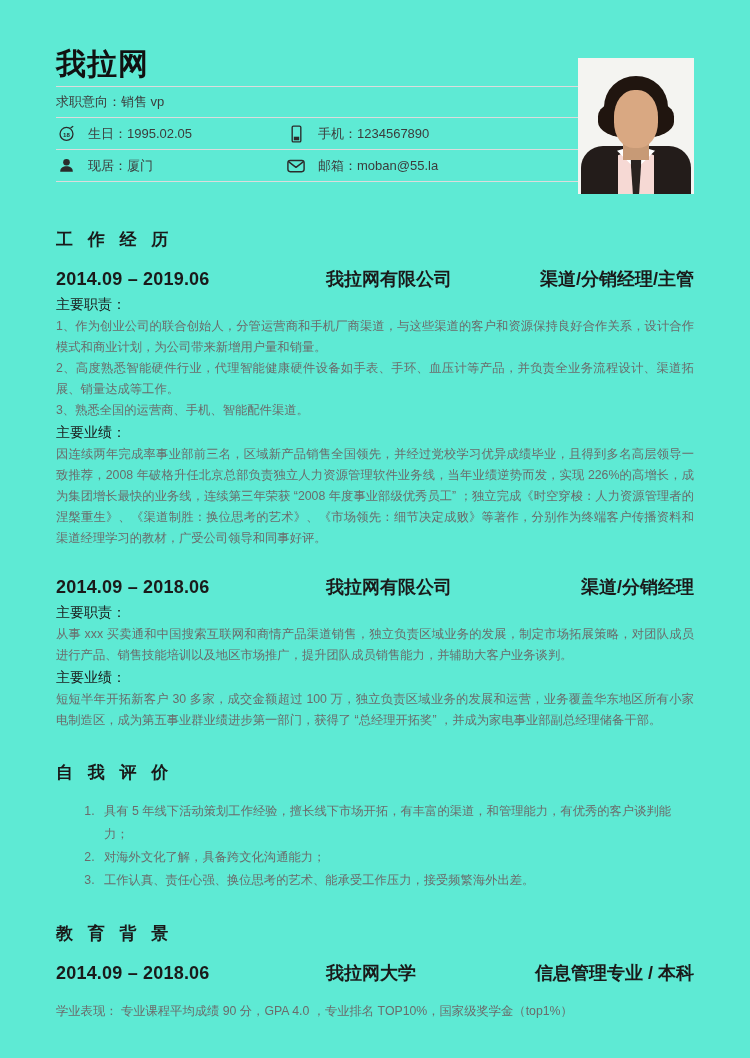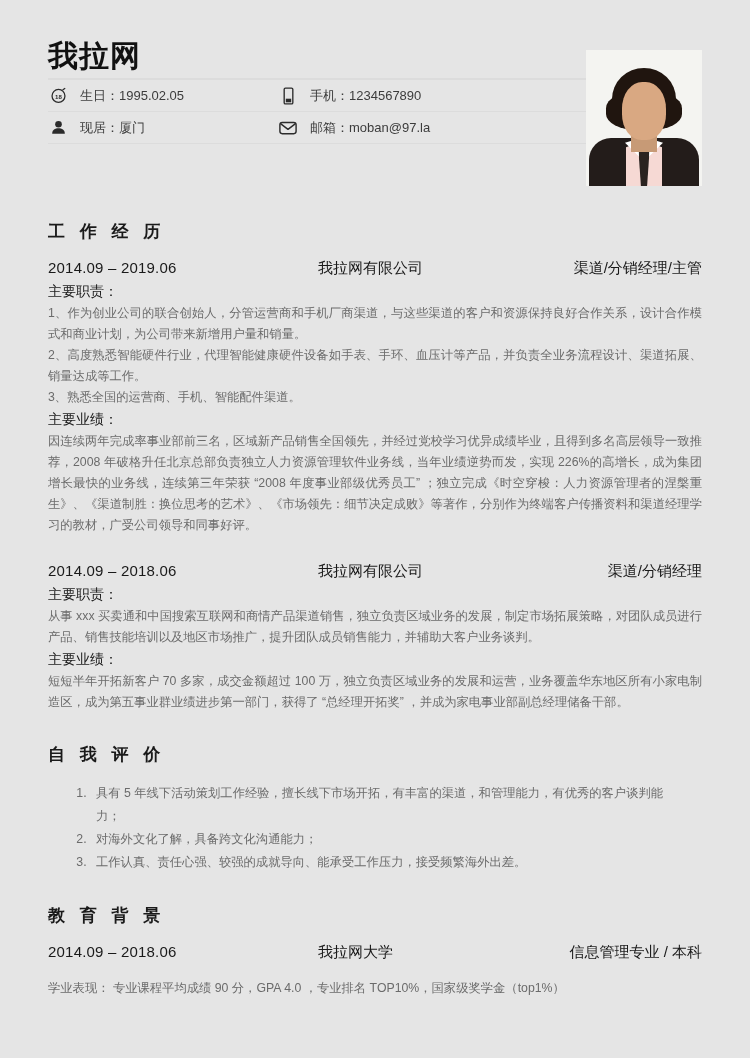--- a/index.html
+++ b/index.html
@@ -6,22 +6,22 @@
   html, body {
     width: 750px;
     height: 1058px;
     background: #ffffff;
     font-family: "Liberation Sans", "DejaVu Sans", sans-serif;
   }
   .page {
     position: relative;
     width: 750px;
     height: 1058px;
-    background: #e5e5e5;
-    padding: 0;
+    background: #5eead4;
+    padding: 8px;
     overflow: hidden;
   }
 
   
   .header {
     position: relative;
     margin: 38px 48px 0 48px;
     height: 152px;
   }
   .name {
@@ -139,22 +139,22 @@
     font-weight: bold;
     color: #1a1a1a;
     letter-spacing: 5px;
     margin-top: 30px;
     margin-bottom: 16px;
   }
   .entry { margin-bottom: 6px; }
   .entry-head {
     display: flex;
     align-items: baseline;
-    font-size: 15px;
-    font-weight: normal;
+    font-size: 18px;
+    font-weight: bold;
     color: #1a1a1a;
     margin-bottom: 5px;
   }
   .eh-date { width: 270px; flex: none; letter-spacing: .2px; }
   .eh-org  { flex: 1; }
   .eh-role { text-align: left; white-space: nowrap; }
 
   .sub-label {
     font-size: 14px;
     font-weight: normal;
@@ -194,20 +194,23 @@
 </head>
 <body>
 
 <div class="page">
 
   <div class="header">
 
     <div class="name">我拉网</div>
     <div class="hdr-rule"></div>
 
+    <div class="objective-row">
+      <span>求职意向：销售 vp</span>
+    </div>
     <div class="hdr-rule"></div>
 
     <div class="info-row">
       <div class="info-cell">
         <span class="ic">
           <svg width="17" height="17" viewBox="0 0 20 20">
             <circle cx="10" cy="10.5" r="7.6" fill="none" stroke="#2b2b2b" stroke-width="1.5"></circle>
             <text x="10" y="13.6" font-size="7.2" font-family="Liberation Sans, sans-serif" font-weight="bold" fill="#2b2b2b" text-anchor="middle">18</text>
             <path d="M15.2 3.3 L17.4 1.8" stroke="#2b2b2b" stroke-width="1.5" stroke-linecap="round"></path>
           </svg>
@@ -236,21 +239,21 @@
         </span>
         <span class="txt">现居：厦门</span>
       </div>
       <div class="info-cell">
         <span class="ic">
           <svg width="18" height="14" viewBox="0 0 20 15">
             <rect x="1" y="1.4" width="18" height="12.4" rx="2.6" fill="none" stroke="#2b2b2b" stroke-width="1.6"></rect>
             <path d="M2.4 3.2 L10 9 L17.6 3.2" fill="none" stroke="#2b2b2b" stroke-width="1.6" stroke-linecap="round" stroke-linejoin="round"></path>
           </svg>
         </span>
-        <span class="txt">邮箱：moban@97.la</span>
+        <span class="txt">邮箱：moban@55.la</span>
       </div>
     </div>
     <div class="hdr-rule"></div>
 
     <div class="photo">
       <div class="bg"></div>
       <div class="suit"></div>
       <div class="shirt"></div>
       <div class="collarL"></div>
       <div class="collarR"></div>
@@ -282,30 +285,30 @@
 
     <div class="entry">
       <div class="entry-head">
         <span class="eh-date">2014.09 – 2018.06</span>
         <span class="eh-org">我拉网有限公司</span>
         <span class="eh-role">渠道/分销经理</span>
       </div>
       <div class="sub-label">主要职责：</div>
       <p class="para">从事 xxx 买卖通和中国搜索互联网和商情产品渠道销售，独立负责区域业务的发展，制定市场拓展策略，对团队成员进行产品、销售技能培训以及地区市场推广，提升团队成员销售能力，并辅助大客户业务谈判。</p>
       <div class="sub-label">主要业绩：</div>
-      <p class="para">短短半年开拓新客户 70 多家，成交金额超过 100 万，独立负责区域业务的发展和运营，业务覆盖华东地区所有小家电制造区，成为第五事业群业绩进步第一部门，获得了 “总经理开拓奖” ，并成为家电事业部副总经理储备干部。</p>
+      <p class="para">短短半年开拓新客户 30 多家，成交金额超过 100 万，独立负责区域业务的发展和运营，业务覆盖华东地区所有小家电制造区，成为第五事业群业绩进步第一部门，获得了 “总经理开拓奖” ，并成为家电事业部副总经理储备干部。</p>
     </div>
   </div>
 
   <div class="section">
     <div class="section-title">自 我 评 价</div>
     <ol class="eval-list">
       <li>具有 5 年线下活动策划工作经验，擅长线下市场开拓，有丰富的渠道，和管理能力，有优秀的客户谈判能力；</li>
       <li>对海外文化了解，具备跨文化沟通能力；</li>
-      <li>工作认真、责任心强、较强的成就导向、能承受工作压力，接受频繁海外出差。</li>
+      <li>工作认真、责任心强、换位思考的艺术、能承受工作压力，接受频繁海外出差。</li>
     </ol>
   </div>
 
   <div class="section">
     <div class="section-title">教 育 背 景</div>
     <div class="entry">
       <div class="entry-head">
         <span class="eh-date">2014.09 – 2018.06</span>
         <span class="eh-org">我拉网大学</span>
         <span class="eh-role">信息管理专业 / 本科</span>

